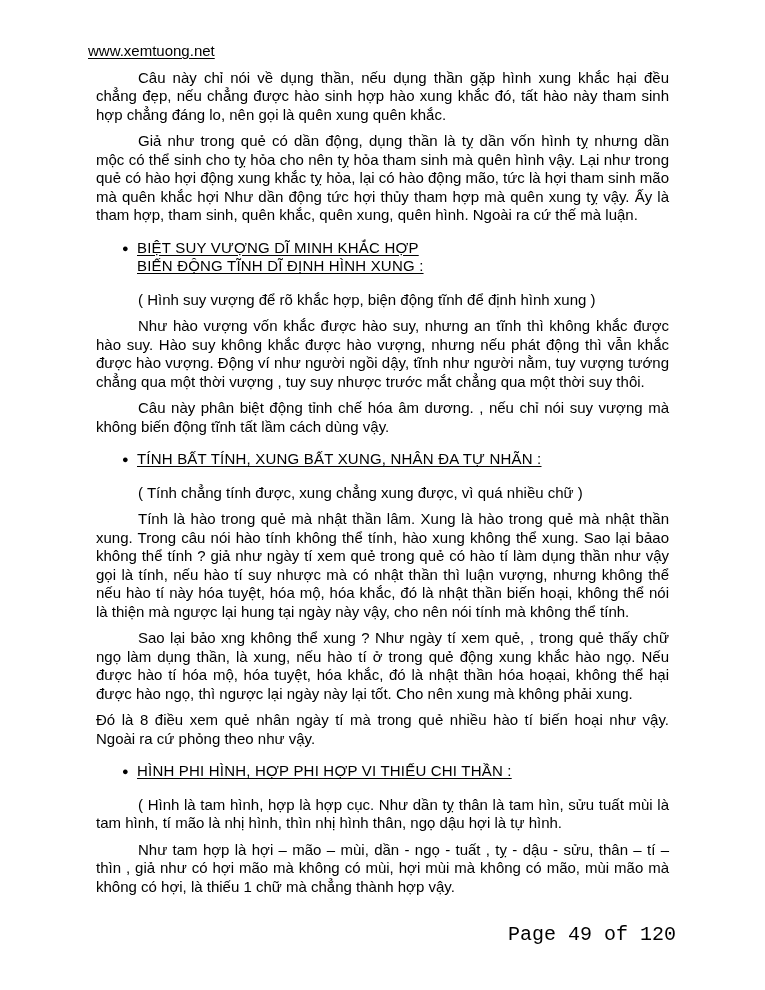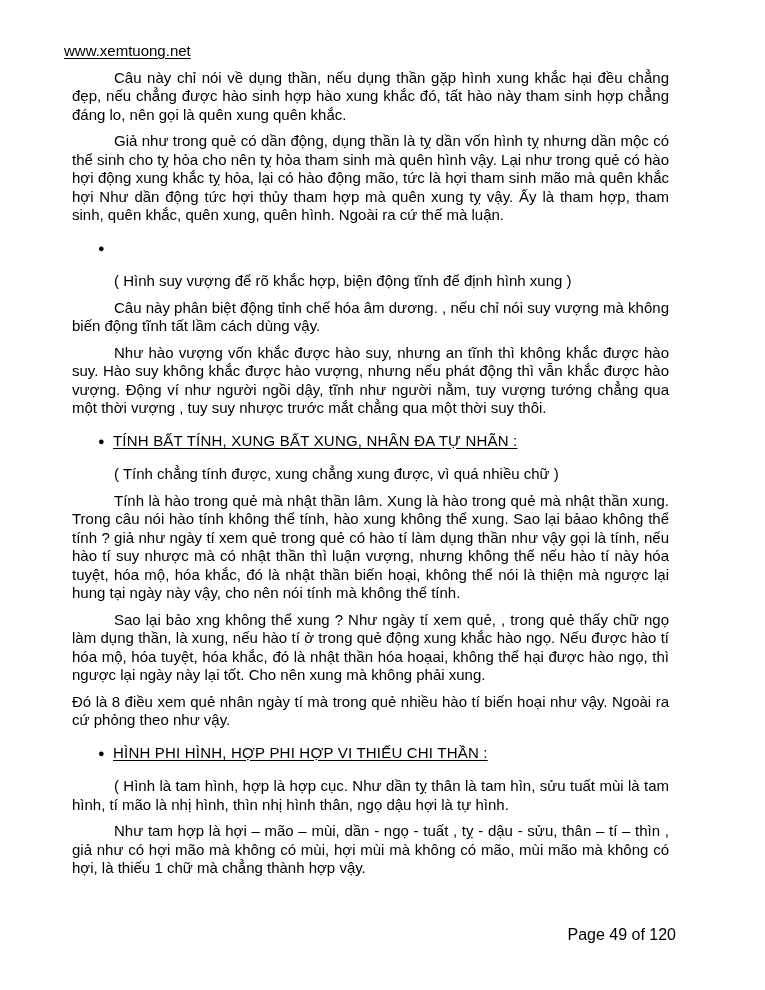--- a/index.html
+++ b/index.html
@@ -10,21 +10,21 @@
   body {
     width: 765px;
     height: 990px;
     overflow: hidden;
   }
   .page {
     position: relative;
     box-sizing: border-box;
     width: 765px;
     height: 990px;
-    padding: 42px 88px 0 64px;
+    padding: 42px 88px 0 88px;
     font-family: "Liberation Sans", sans-serif;
     font-size: 15px;
     line-height: 18.5px;
     color: #000000;
     background: #ffffff;
   }
   .site-url {
     text-decoration: underline;
     text-underline-offset: 2px;
     margin-bottom: 3px;
@@ -49,42 +49,46 @@
   }
   .heading-line {
     text-decoration: underline;
     text-underline-offset: 2px;
     letter-spacing: 0.2px;
   }
   .footer {
     position: absolute;
     top: 926px;
     right: 89px;
-    font-family: Liberation Sans, sans-serif;
-    font-size: 16px;
+    font-family: Liberation Mono, monospace;
+    font-size: 20px;
     color: #000000;
   }
 </style>
 </head>
 <body>
 
 <div class="page">
 
   <div class="site-url">www.xemtuong.net</div>
 
   <p class="indent">Câu này chỉ nói về dụng thần, nếu dụng thần gặp hình xung khắc hại đều chẳng đẹp, nếu chẳng được hào sinh hợp hào xung khắc đó, tất hào này tham sinh hợp chẳng đáng lo, nên gọi là quên xung quên khắc.</p>
   <p class="indent">Giả như trong quẻ có dần động, dụng thần là tỵ dần vốn hình tỵ nhưng dần mộc có thể sinh cho tỵ hỏa cho nên tỵ hỏa tham sinh mà quên hình vậy. Lại như trong quẻ có hào hợi động xung khắc tỵ hỏa, lại có hào động mão, tức là hợi tham sinh mão mà quên khắc hợi Như dần động tức hợi thủy tham hợp mà quên xung tỵ vậy. Ấy là tham hợp, tham sinh, quên khắc, quên xung, quên hình. Ngoài ra cứ thế mà luận.</p>
 
   <div class="heading">
     <span class="bullet">●</span>
+    <div>
+      <div class="heading-line">BIỆT SUY VƯỢNG DĨ MINH KHẮC HỢP</div>
+      <div class="heading-line">BIẾN ĐỘNG TĨNH DĨ ĐỊNH HÌNH XUNG :</div>
+    </div>
   </div>
 
   <p class="indent">( Hình suy vượng để rõ  khắc hợp, biện động tĩnh để định hình xung )</p>
+  <p class="indent">Như hào vượng vốn khắc được hào suy, nhưng an tĩnh thì không khắc được hào suy. Hào suy không khắc được hào vượng, nhưng nếu phát động thì vẫn khắc được hào vượng. Động ví như người ngồi dậy, tĩnh như người nằm, tuy vượng tướng chẳng qua một thời vượng , tuy suy nhược trước mắt chẳng qua một thời suy thôi.</p>
   <p class="indent">Câu này phân biệt động tỉnh chế hóa âm dương. , nếu chỉ nói suy vượng mà không biến động tĩnh tất lầm cách dùng vậy.</p>
-  <p class="indent">Như hào vượng vốn khắc được hào suy, nhưng an tĩnh thì không khắc được hào suy. Hào suy không khắc được hào vượng, nhưng nếu phát động thì vẫn khắc được hào vượng. Động ví như người ngồi dậy, tĩnh như người nằm, tuy vượng tướng chẳng qua một thời vượng , tuy suy nhược trước mắt chẳng qua một thời suy thôi.</p>
 
   <div class="heading">
     <span class="bullet">●</span>
     <div>
       <div class="heading-line">TÍNH BẤT TÍNH, XUNG BẤT XUNG, NHÂN ĐA TỰ NHÃN :</div>
     </div>
   </div>
 
   <p class="indent">( Tính chẳng tính được, xung chẳng xung được, vì quá nhiều chữ )</p>
   <p class="indent">Tính là hào trong quẻ mà nhật thần lâm. Xung là hào trong quẻ mà nhật thần xung. Trong câu nói hào tính không thể tính, hào xung không thể xung. Sao lại bảao không thể tính ? giả như ngày tí xem quẻ trong quẻ có hào tí làm dụng thần như vậy gọi là tính, nếu hào tí suy nhược mà có nhật thần thì luận vượng, nhưng không thể nếu hào tí này hóa tuyệt, hóa mộ, hóa khắc, đó là nhật thần biến hoại, không thể nói là thiện mà ngược lại hung tại ngày này vậy, cho nên nói tính mà không thể tính.</p>

